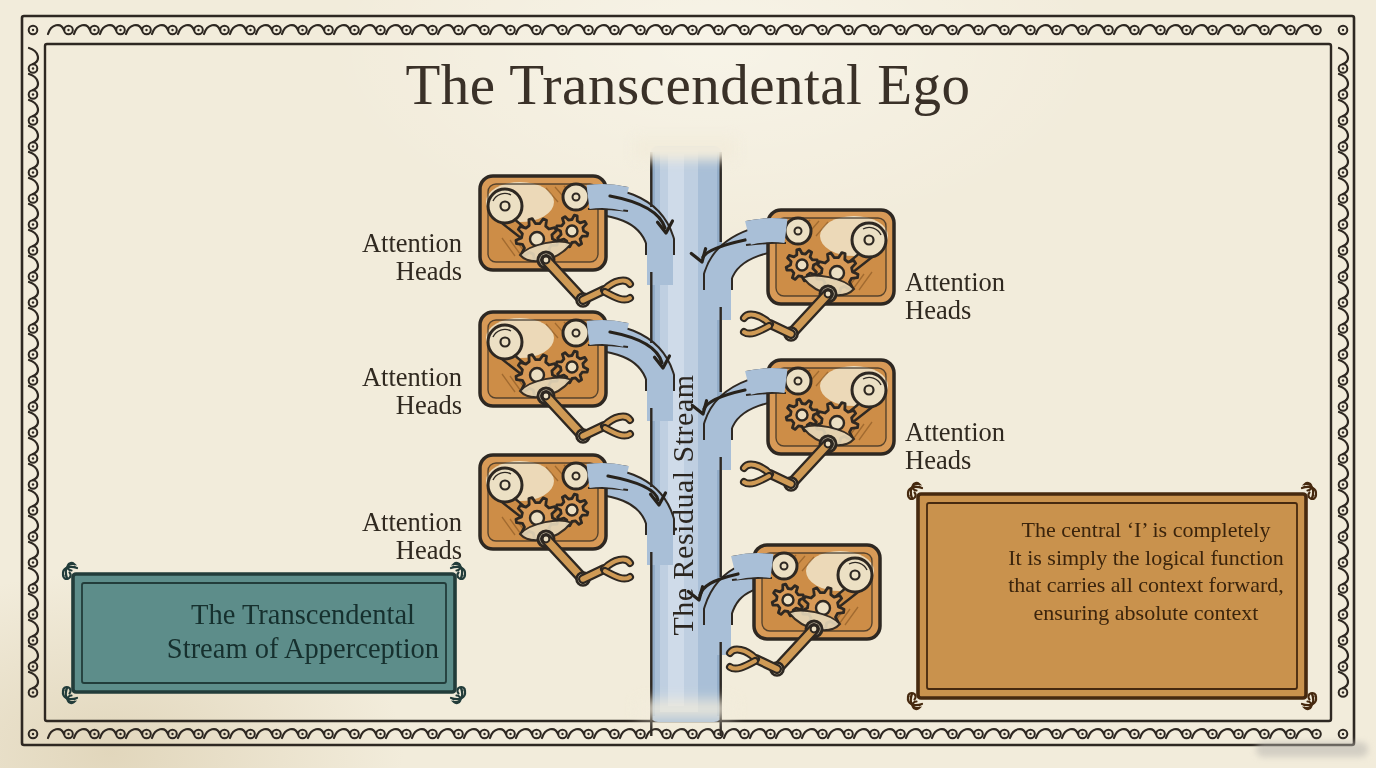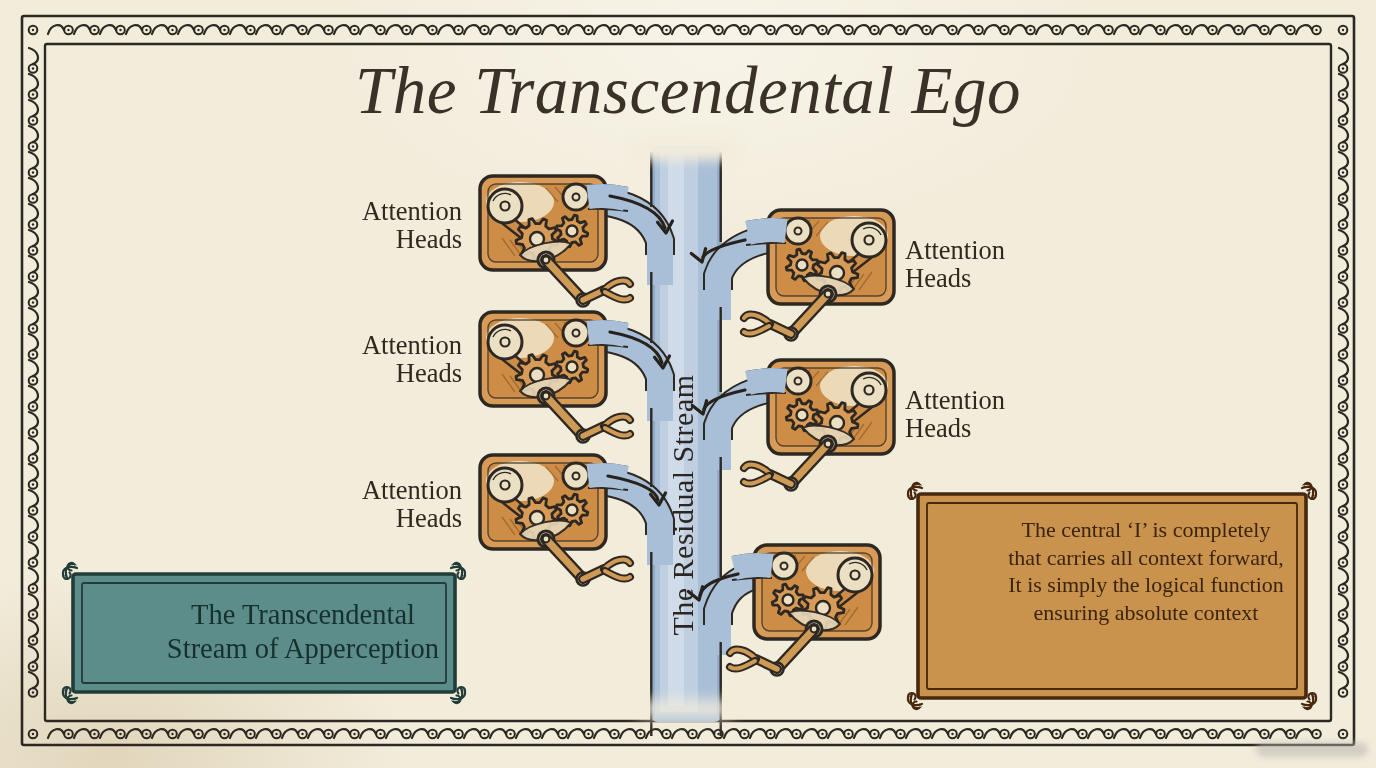--- a/index.html
+++ b/index.html
@@ -7,31 +7,30 @@
     position:relative;width:1376px;height:768px;overflow:hidden;
     font-family:"Liberation Serif","DejaVu Serif",serif;
     background:
       radial-gradient(420px 260px at 8% 98%, rgba(205,188,150,.45), rgba(205,188,150,0) 70%),
       radial-gradient(600px 300px at 52% 6%, rgba(255,255,250,.40), rgba(255,255,250,0) 65%),
       #f2ecdb;
   }
   svg#art{position:absolute;left:0;top:0;}
   .title{
     position:absolute;left:0;right:0;top:52px;margin:0;
-    text-align:center;font-size:67px;font-weight:500;letter-spacing:.5px;
+    text-align:center;font-size:57px;font-weight:500;letter-spacing:.5px;
     color:#3a3128;
-    font-style:italic;
   }
   .stream-label{
     position:absolute;left:466px;top:485px;width:440px;height:40px;
     transform:rotate(-90deg);transform-origin:50% 50%;
     text-align:center;font-size:30px;color:#2b2620;letter-spacing:.5px;white-space:nowrap;
   }
   .ah-label{
-    position:absolute;width:122px;font-size:26.5px;line-height:28px;color:#302920;
+    position:absolute;width:122px;font-size:26.5px;line-height:28px;color:#302920;margin-top:32px;
   }
   .ah-left{right:914px;text-align:right;}
   .ah-right{left:905px;text-align:left;}
   .ah-l1{top:197px;} .ah-l2{top:331px;} .ah-l3{top:476px;}
   .ah-r1{top:236px;} .ah-r2{top:386px;}
   .plaque-text{position:absolute;text-align:center;}
   .plaque-teal-text{
     left:73px;top:598px;width:460px;
     font-size:28.5px;line-height:34px;color:#16302e;
   }
@@ -679,21 +678,21 @@
   <div class="ah-label ah-right ah-r1">Attention Heads</div>
   <div class="ah-label ah-right ah-r2">Attention Heads</div>
 
   <div class="plaque-text plaque-teal-text">
     <div>The Transcendental</div>
     <div>Stream of Apperception</div>
   </div>
 
   <div class="plaque-text plaque-orange-text">
     <div>The central ‘I’ is completely</div>
+    <div>It is simply the logical function</div>
     <div>that carries all context forward,</div>
-    <div>It is simply the logical function</div>
     <div>ensuring absolute context</div>
   </div>
 
   <div class="fade fade-top"></div>
   <div class="fade fade-bottom"></div>
   <div class="watermark"></div>
 </div>
 
 </body></html>

